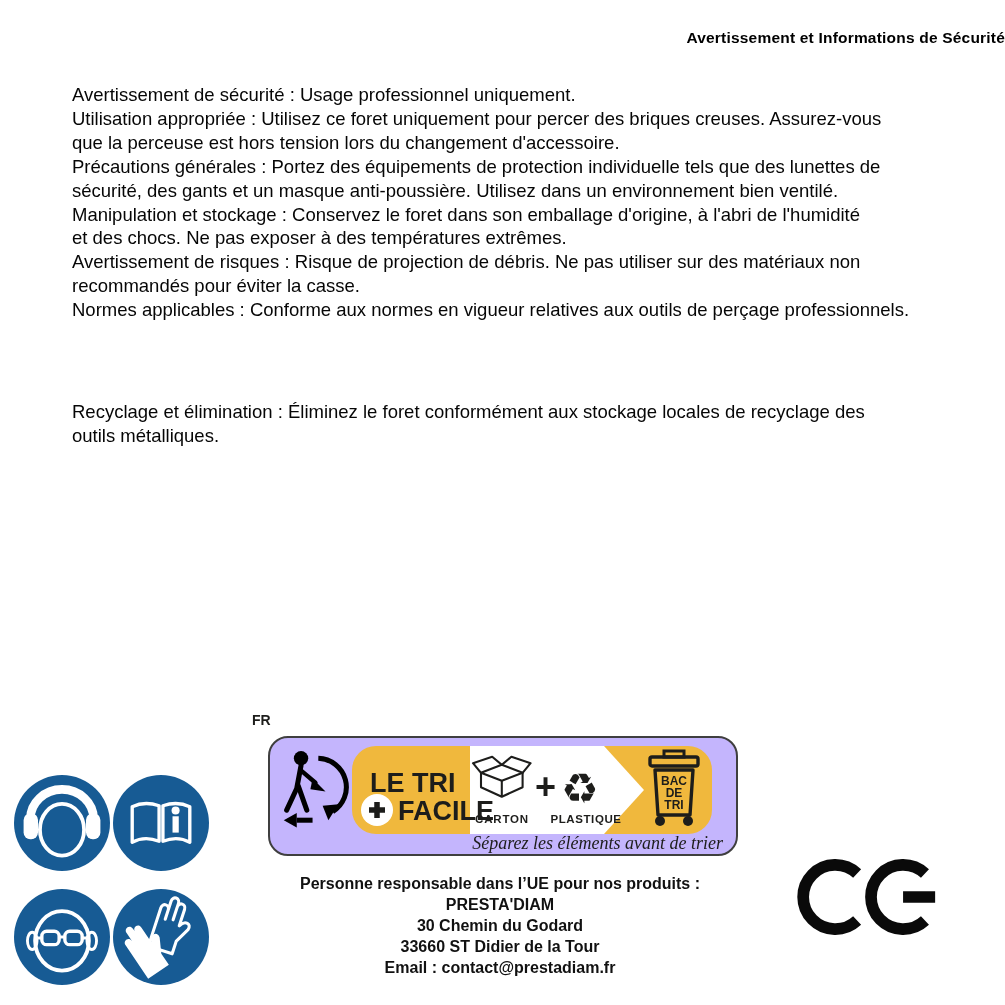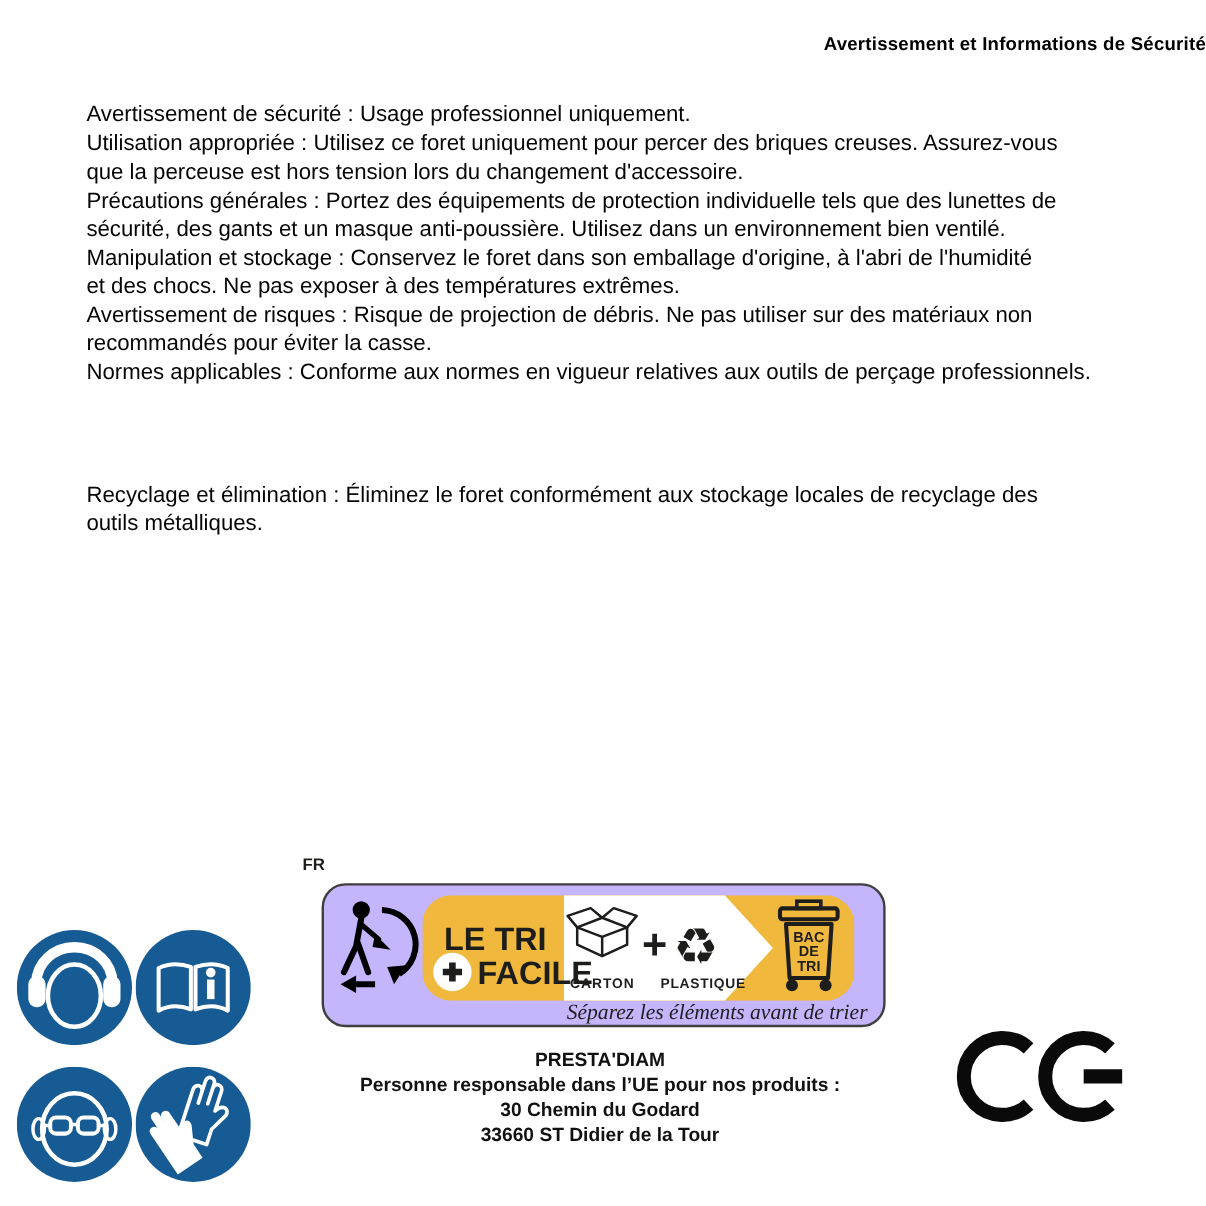--- a/index.html
+++ b/index.html
@@ -139,23 +139,24 @@
       <text x="26" y="34" font-size="12" font-weight="bold" text-anchor="middle" fill="#1d1d1b">BAC</text>
       <text x="26" y="46" font-size="12" font-weight="bold" text-anchor="middle" fill="#1d1d1b">DE</text>
       <text x="26" y="58" font-size="12" font-weight="bold" text-anchor="middle" fill="#1d1d1b">TRI</text>
     </g>
   </svg>
 
   <div id="tagline" class="abs">Séparez les éléments avant de trier</div>
 </div>
 
 <div id="resp" class="abs">
+  <div>Personne responsable dans l’UE pour nos produits :</div>
   <div>PRESTA'DIAM</div>
-  <div>Personne responsable dans l’UE pour nos produits :</div>
   <div>30 Chemin du Godard</div>
   <div>33660 ST Didier de la Tour</div>
+  <div>Email : contact@prestadiam.fr</div>
 </div>
 
 <svg id="ce" class="abs" width="148" height="108" viewBox="0 0 240 140">
   <path d="M 97.5,32 A 52,52 0 1 0 97.5,108" fill="none" stroke="#0a0a0a" stroke-width="19"></path>
   <path d="M 207.5,32 A 52,52 0 1 0 207.5,108" fill="none" stroke="#0a0a0a" stroke-width="19"></path>
   <path d="M 172,70 H 224" fill="none" stroke="#0a0a0a" stroke-width="19"></path>
 </svg>
 
 </body></html>

